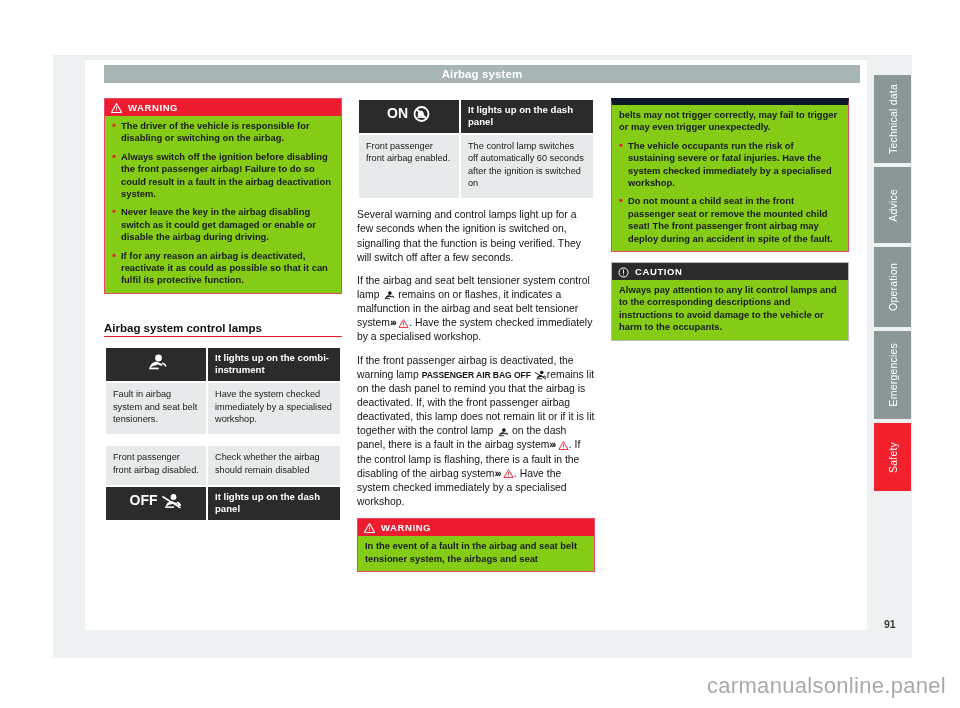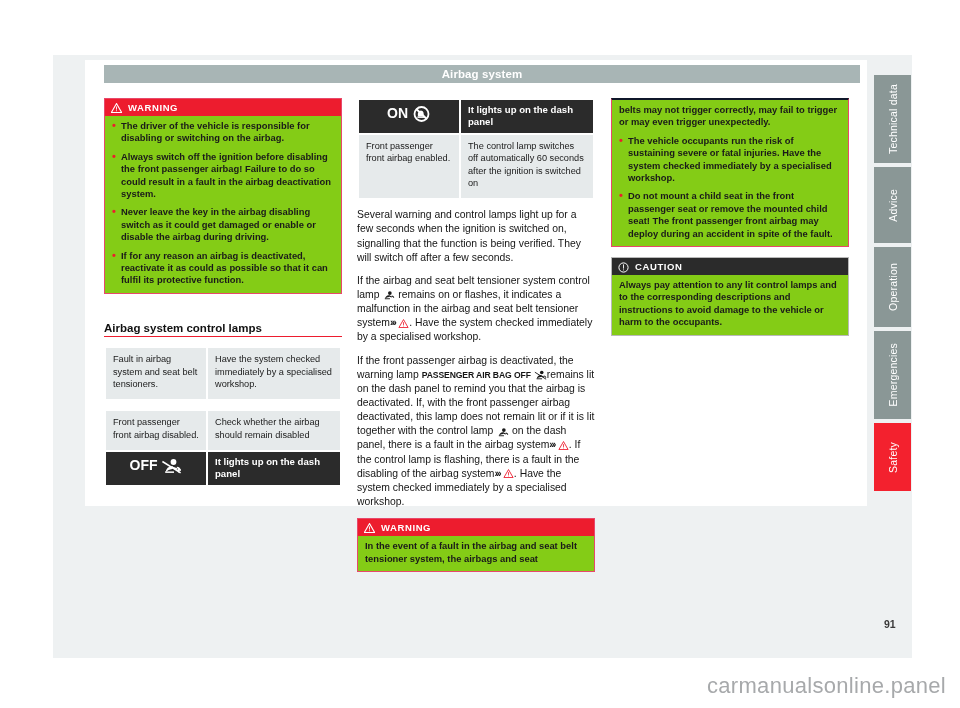--- a/index.html
+++ b/index.html
@@ -28,21 +28,21 @@
     height: 603px;
     background: #eef1f2;
   }
 
   
   #page {
     position: absolute;
     left: 85px;
     top: 60px;
     width: 782px;
-    height: 446px;
+    height: 570px;
     background: #ffffff;
   }
 
   
   .header-band {
     position: absolute;
     left: 19px;
     top: 5px;
     width: 756px;
     height: 18px;
@@ -69,21 +69,21 @@
   
   .notebox {
     border: 1px solid #e8486b;
     background: #84cc16;
     margin-bottom: 10px;
   }
   .notebox.caution {
     border: 1px solid #b9b9b9;
   }
   .notebox.continued {
-    border-top: 2px solid #0f172a;
+    border-top: 7px solid #0f172a;
   }
   .note-head {
     background: #ed1c2e;
     color: #ffffff;
     font-size: 9.5px;
     font-weight: bold;
     letter-spacing: .6px;
     padding: 3px 6px 3px 6px;
     display: flex;
     align-items: center;
@@ -282,20 +282,32 @@
           <p class="bullet-p">Never leave the key in the airbag disabling switch as it could get damaged or enable or disable the airbag during driving.</p>
           <p class="bullet-p">If for any reason an airbag is deactivated, reactivate it as could as possible so that it can fulfil its protective function.</p>
         </div>
       </div>
 
       <div class="section-head">Airbag system control lamps</div>
       <div class="section-rule"></div>
 
       <table class="lamp-table">
         <tbody>
+            <tr>
+          <td class="lamp-hdr-icon">
+            <svg width="24" height="17" viewBox="0 0 24 17">
+              <circle cx="14.5" cy="5" r="3.4" fill="#ffffff"></circle>
+              <path d="M5.5 15.5 C6.5 11 9 8.8 12.3 8.8 L14 8.8 L13 12 L9 13 Z" fill="#ffffff"></path>
+              <path d="M13.2 9.0 L18.5 11.2 L17.8 13.0 L12.6 11.1 Z" fill="#ffffff"></path>
+              <path d="M18.2 9.4 C20.6 9.6 22.2 11.2 22.6 13.4 L20.8 13.4 C20.4 12.1 19.4 11.2 18.0 11.1 Z" fill="#ffffff"></path>
+              <rect x="5.2" y="14.6" width="9.5" height="1.7" fill="#ffffff"></rect>
+            </svg>
+          </td>
+          <td class="lamp-hdr-text">It lights up on the combi-instrument</td>
+        </tr>
         <tr>
           <td class="lamp-cell left">Fault in airbag system and seat belt tensioners.</td>
           <td class="lamp-cell">Have the system checked immediately by a specialised workshop.</td>
         </tr>
       </tbody>
         </table>
 
       <table class="lamp-table">
         <tbody>
             <tr>

